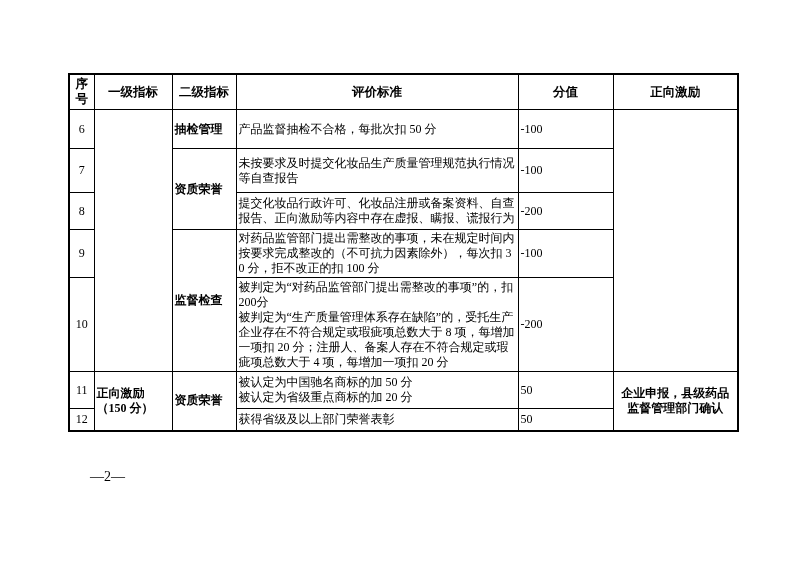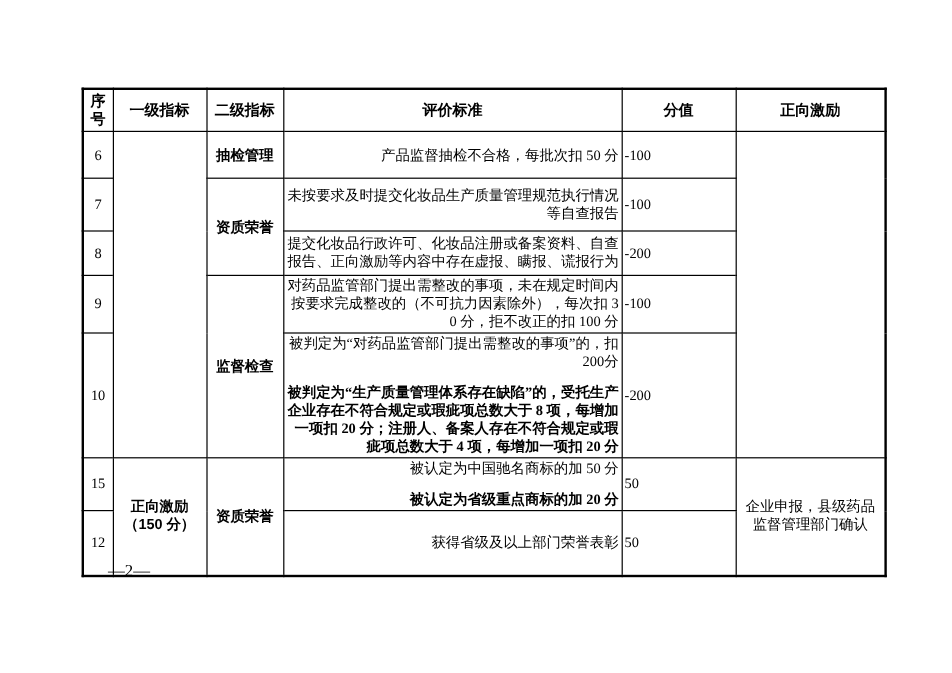--- a/index.html
+++ b/index.html
@@ -40,36 +40,36 @@
     font-weight: bold;
     text-align: center;
     font-size: 12.5px;
     padding: 2px 1px;
   }
   td.c-no {
     text-align: center;
     padding: 1px;
   }
   td.c-l1, td.c-l2 {
-    font-family: Liberation Sans, sans-serif;
+    font-family: Liberation Serif, serif;
     font-weight: bold;
-    text-align: center;
     font-size: 12.5px;
     padding: 1px 2px;
   }
   td.c-crit {
-    text-align: right;
+    text-align: left;
     padding: 2px 5px;
   }
-  td.c-crit .para + .para { margin-top: 11px; font-weight: bold; }
+  td.c-crit .para + .para { margin-top: 0; }
   td.c-score {
   }
   td.c-unit {
     text-align: center;
     line-height: 17px;
+    font-weight: bold;
   }
   .page-num {
     position: absolute;
     left: 90px;
     top: 469px;
     font-size: 14px;
     font-family: "Liberation Serif", serif;
   }
 </style>
 </head>
@@ -129,38 +129,38 @@
     <tr style="height:94px">
       <td class="c-no">10</td>
       <td class="c-crit">
         <div class="para">被判定为“对药品监管部门提出需整改的事项”的，扣200分</div>
         <div class="para">被判定为“生产质量管理体系存在缺陷”的，受托生产企业存在不符合规定或瑕疵项总数大于 8 项，每增加一项扣 20 分；注册人、备案人存在不符合规定或瑕疵项总数大于 4 项，每增加一项扣 20 分</div>
       </td>
       <td class="c-score">-200</td>
     </tr>
 
     <tr style="height:37px">
-      <td class="c-no">15</td>
+      <td class="c-no">11</td>
       <td class="c-l1" rowspan="2">
         <div>正向激励</div>
         <div>（150 分）</div>
       </td>
       <td class="c-l2" rowspan="2">资质荣誉</td>
       <td class="c-crit">
         <div class="para">被认定为中国驰名商标的加 50 分</div>
         <div class="para">被认定为省级重点商标的加 20 分</div>
       </td>
       <td class="c-score">50</td>
       <td class="c-unit" rowspan="2">
         <div>企业申报，县级药品</div>
         <div>监督管理部门确认</div>
       </td>
     </tr>
 
-    <tr style="height:54px">
+    <tr style="height:22px">
       <td class="c-no">12</td>
       <td class="c-crit">获得省级及以上部门荣誉表彰</td>
       <td class="c-score">50</td>
     </tr>
   </tbody>
     </table>
 
   <div class="page-num">—2—</div>
 
 </div>

